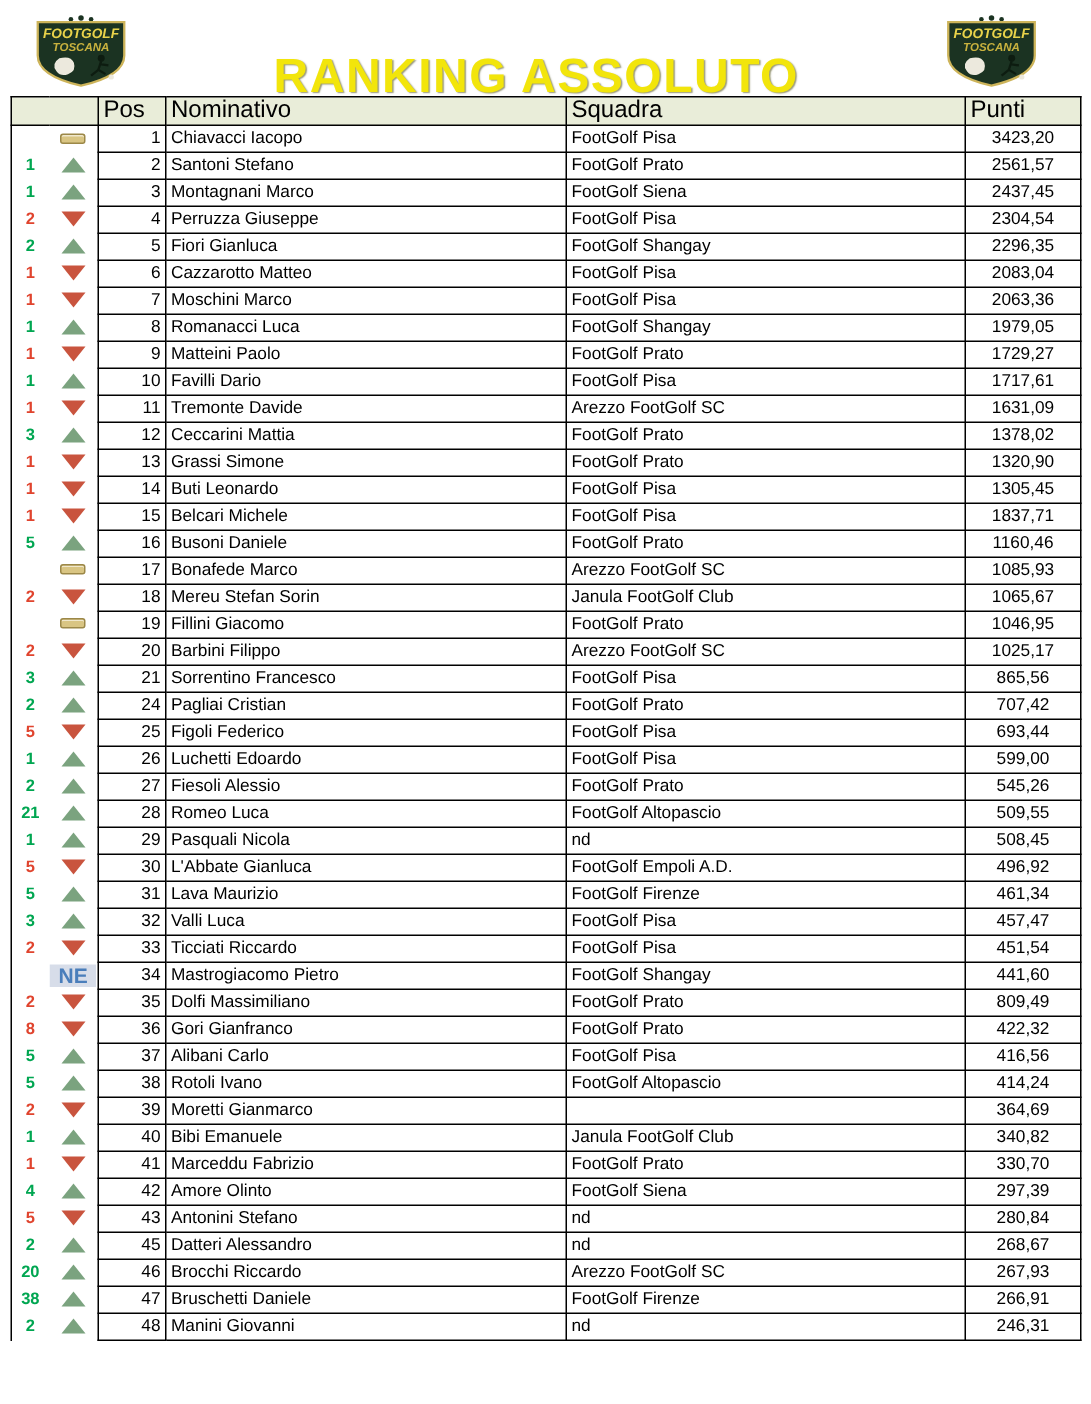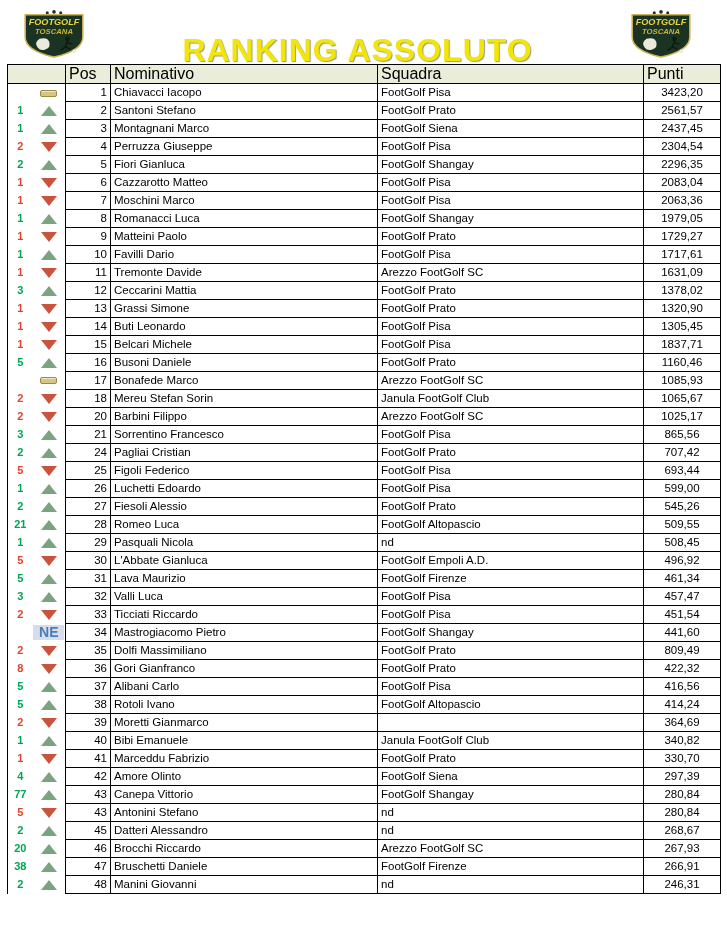--- a/index.html
+++ b/index.html
@@ -243,20 +243,28 @@
     </tr>
         <tr>
       <td class="chg down">2</td>
       <td class="ind"><span class="arrow down"></span></td>
       <td class="pos">18</td>
       <td class="nom">Mereu Stefan Sorin</td>
       <td class="squ">Janula FootGolf Club</td>
       <td class="pun">1065,67</td>
     </tr>
         <tr>
+      <td class="chg same"></td>
+      <td class="ind"><span class="dash"></span></td>
+      <td class="pos">19</td>
+      <td class="nom">Fillini Giacomo</td>
+      <td class="squ">FootGolf Prato</td>
+      <td class="pun">1046,95</td>
+    </tr>
+        <tr>
       <td class="chg down">2</td>
       <td class="ind"><span class="arrow down"></span></td>
       <td class="pos">20</td>
       <td class="nom">Barbini Filippo</td>
       <td class="squ">Arezzo FootGolf SC</td>
       <td class="pun">1025,17</td>
     </tr>
         <tr>
       <td class="chg up">3</td>
       <td class="ind"><span class="arrow up"></span></td>
@@ -413,28 +421,20 @@
     </tr>
         <tr>
       <td class="chg up">4</td>
       <td class="ind"><span class="arrow up"></span></td>
       <td class="pos">42</td>
       <td class="nom">Amore Olinto</td>
       <td class="squ">FootGolf Siena</td>
       <td class="pun">297,39</td>
     </tr>
         <tr>
-      <td class="chg up">77</td>
-      <td class="ind"><span class="arrow up"></span></td>
-      <td class="pos">43</td>
-      <td class="nom">Canepa Vittorio</td>
-      <td class="squ">FootGolf Shangay</td>
-      <td class="pun">280,84</td>
-    </tr>
-        <tr>
       <td class="chg down">5</td>
       <td class="ind"><span class="arrow down"></span></td>
       <td class="pos">43</td>
       <td class="nom">Antonini Stefano</td>
       <td class="squ">nd</td>
       <td class="pun">280,84</td>
     </tr>
         <tr>
       <td class="chg up">2</td>
       <td class="ind"><span class="arrow up"></span></td>

